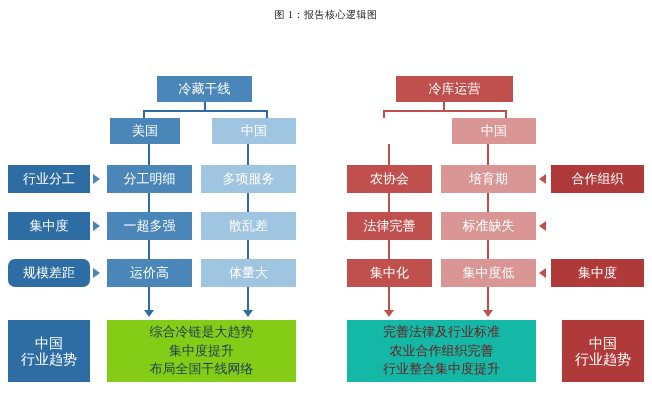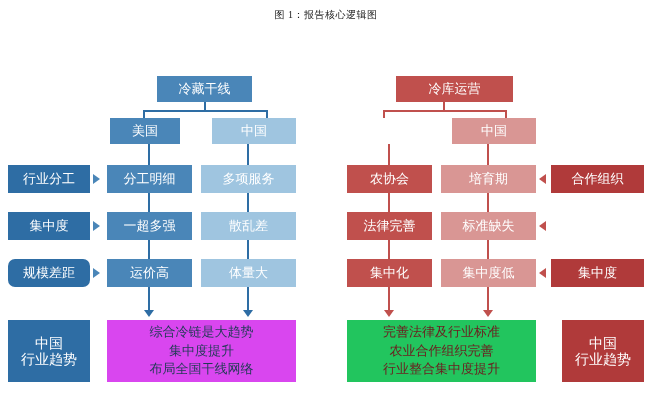--- a/index.html
+++ b/index.html
@@ -38,25 +38,25 @@
     text-align: center;
     color: #ffffff;
     font-size: 13px;
     line-height: 1.15;
     font-family: "Liberation Sans", sans-serif;
     white-space: pre-line;
   }
   .blue-dark   { background: #2e6da4; }
   .blue-mid    { background: #4a86b8; }
   .blue-light  { background: #9fc5e0; }
-  .blue-pale   { background: #d946ef; color:#1f3b54; }
+  .blue-pale   { background: #84cc16; color:#1f3b54; }
   .red-dark    { background: #b03a3a; }
   .red-mid     { background: #c0504d; }
   .red-light   { background: #d99694; }
-  .red-pale    { background: #22c55e; color:#6b2020; }
+  .red-pale    { background: #14b8a6; color:#6b2020; }
 
   .conn {
     position: absolute;
     background: #2e6da4;
   }
   .conn-r { background: #c0504d; }
 
   .arrow {
     position: absolute;
     width: 0;

